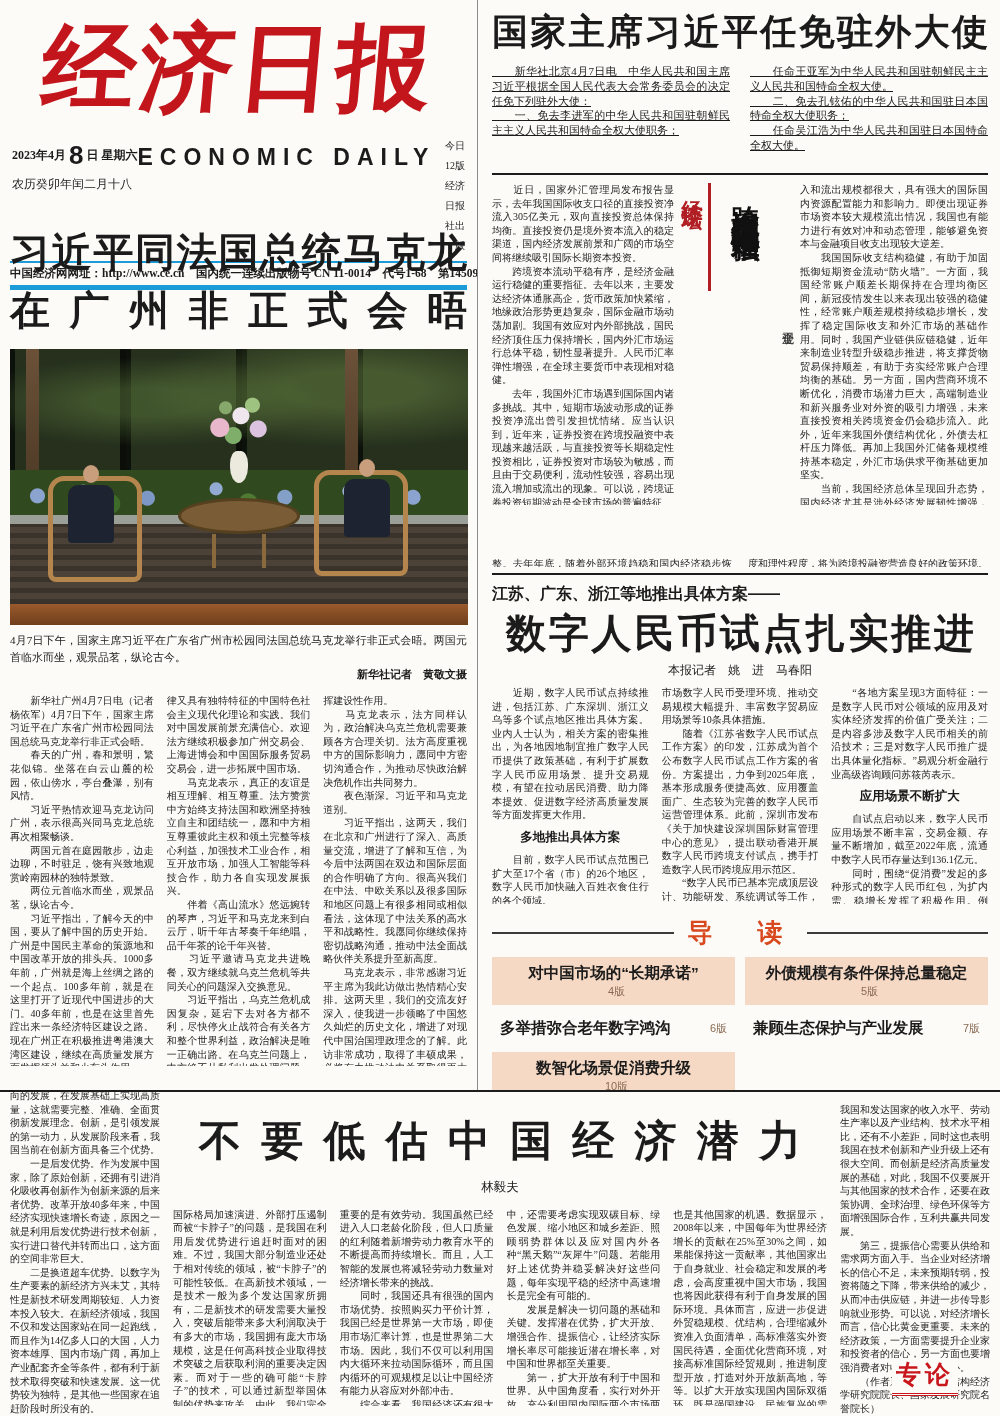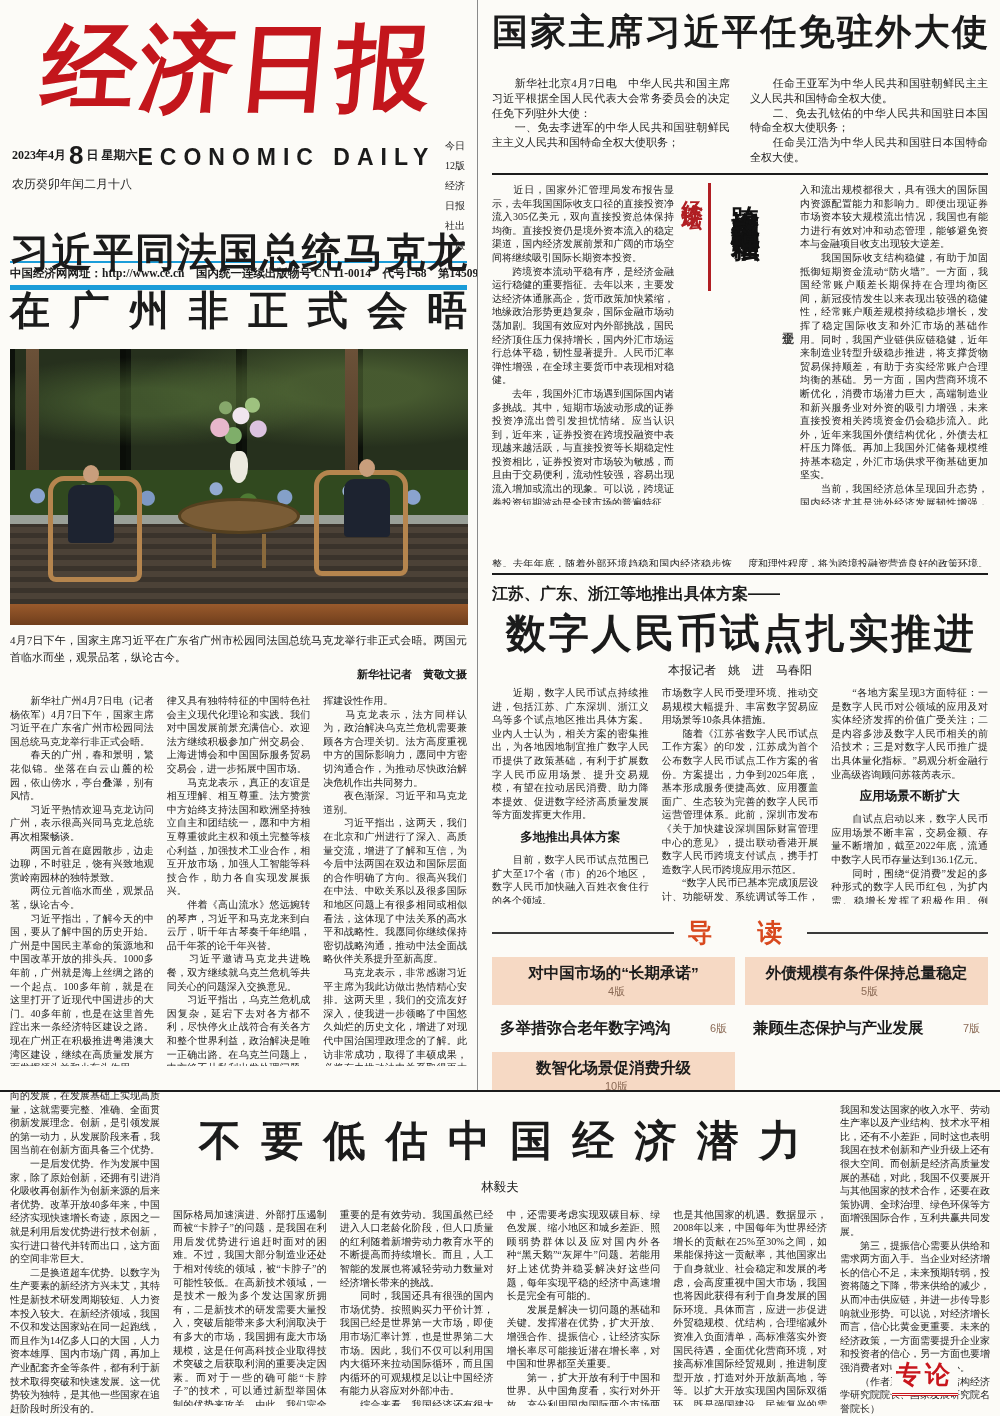--- a/index.html
+++ b/index.html
@@ -25,21 +25,21 @@
              font-size:11.5px; font-weight:bold; text-align:center; padding:3px 0 4px 0; white-space:nowrap; }
 
   
   .body-text { font-size:10px; line-height:1.36; text-align:justify; white-space:pre-line;
                overflow:hidden; color:#222; }
 
   
   .amb { height:175px; box-sizing:border-box; border-bottom:2px solid #1c1c1c; padding-top:12px; }
   .amb-headline { font-family:"Liberation Sans", sans-serif; font-size:36px; font-weight:900;
                   line-height:1.1; text-align:justify; text-align-last:justify; }
-  .amb-cols { display:flex; gap:20px; margin-top:24px; height:100px; }
+  .amb-cols { display:flex; gap:20px; margin-top:12px; height:100px;text-decoration:underline; }
   .amb-col { flex:1; font-size:11px; }
 
   
   .meet-headline { font-family:"Liberation Sans", sans-serif; font-weight:900; font-size:40px;
                    line-height:1.45; margin-top:8px; }
   .meet-line { text-align:justify; text-align-last:justify; }
   .photo { position:relative; width:458px; height:276px; margin-top:10px; background:#151a12; overflow:hidden; }
   .ph-glass { position:absolute; left:0; top:0; right:0; height:48%;
               background:repeating-linear-gradient(90deg,#0d110b 0 5px,#26301d 5px 110px,#0a0d08 110px 116px); }
   .ph-reflect { position:absolute; left:0; top:0; right:0; height:48%;

